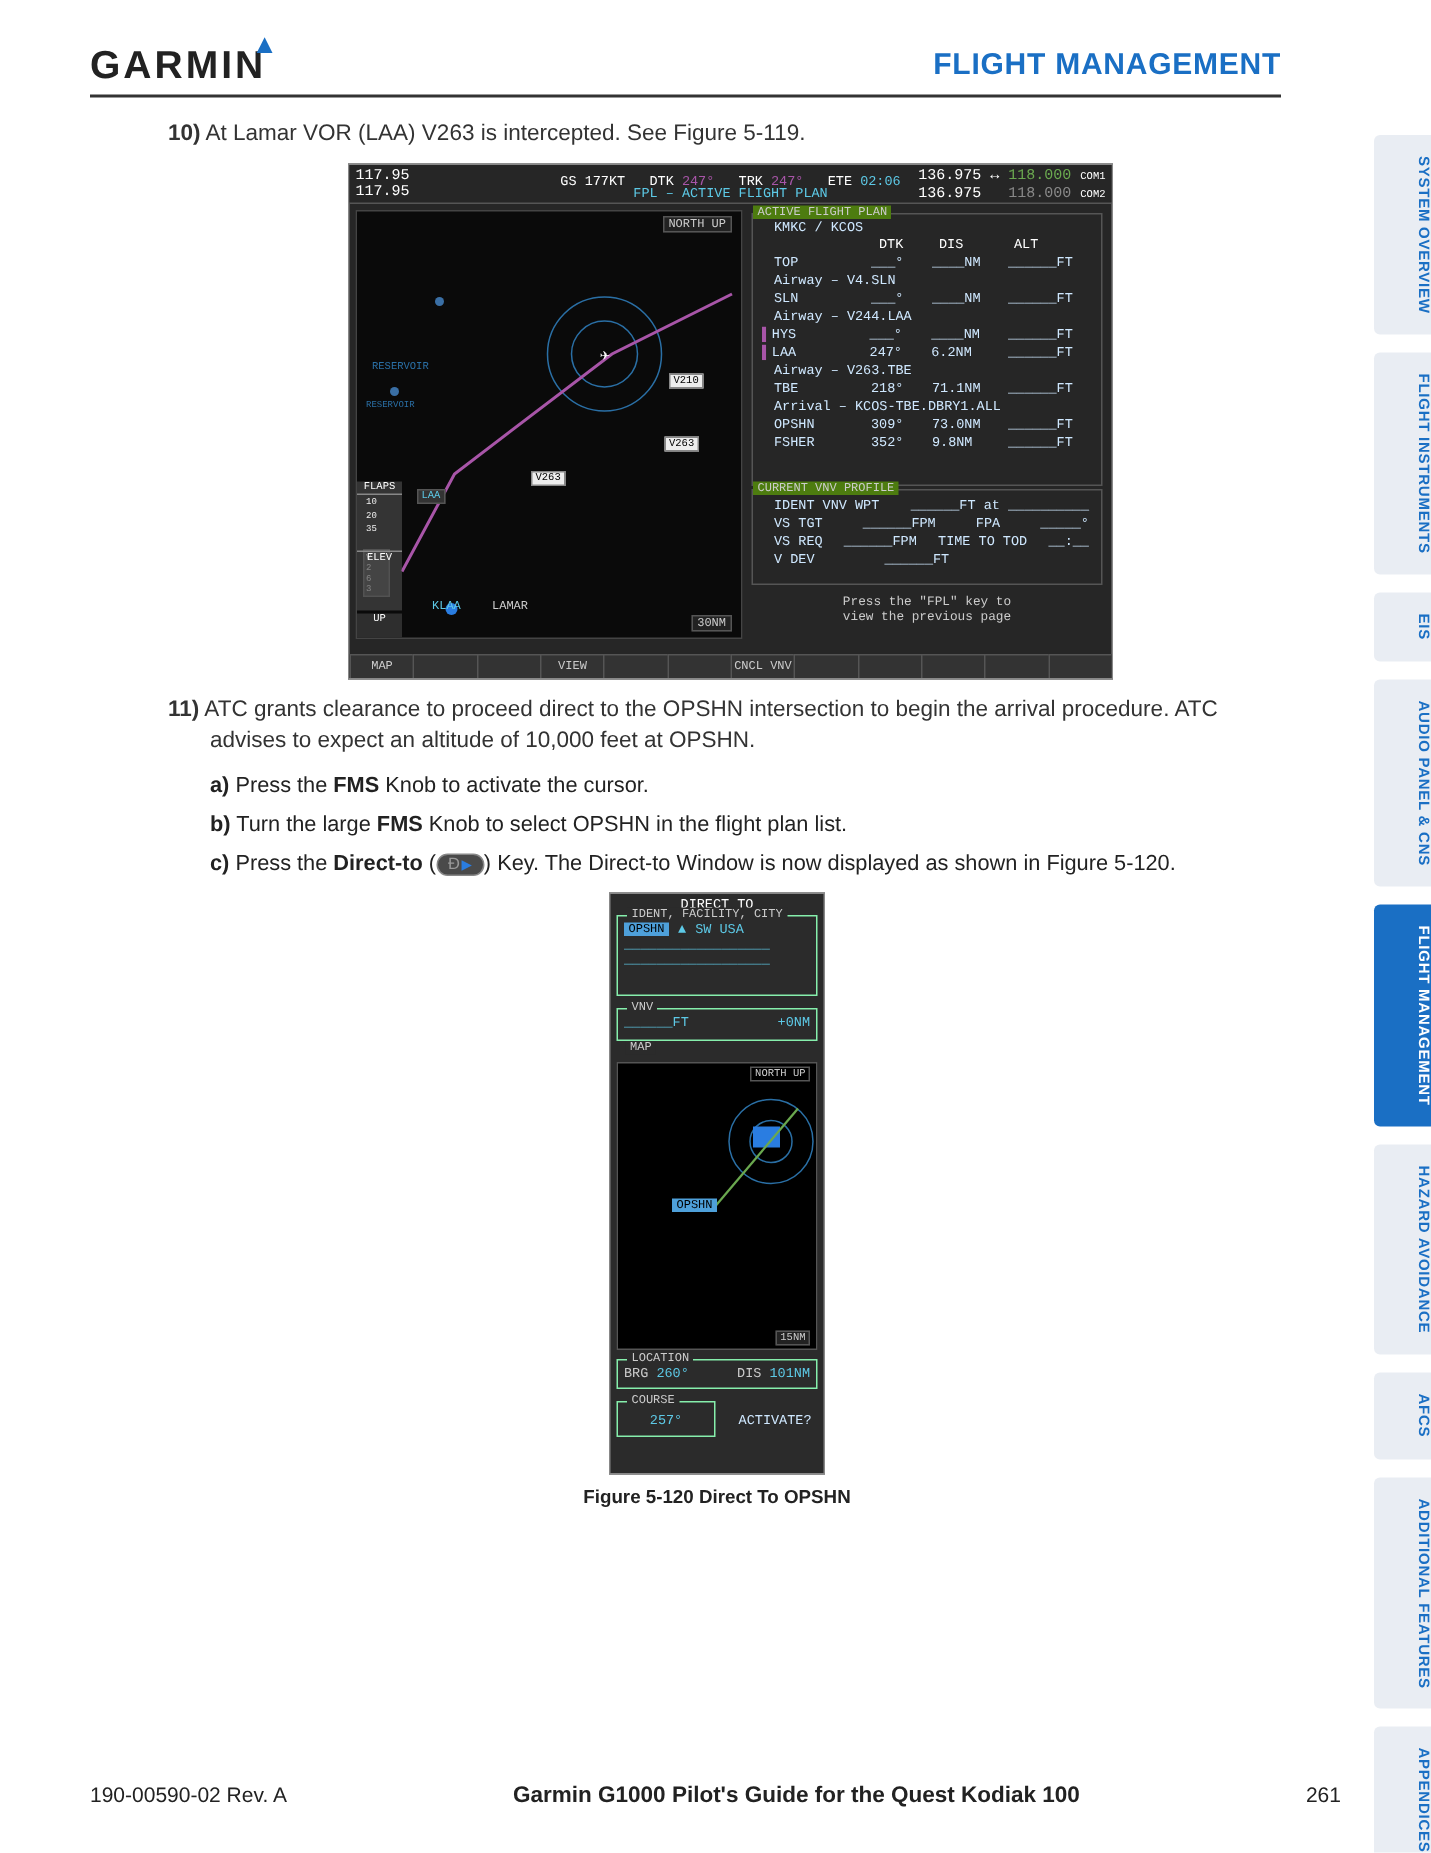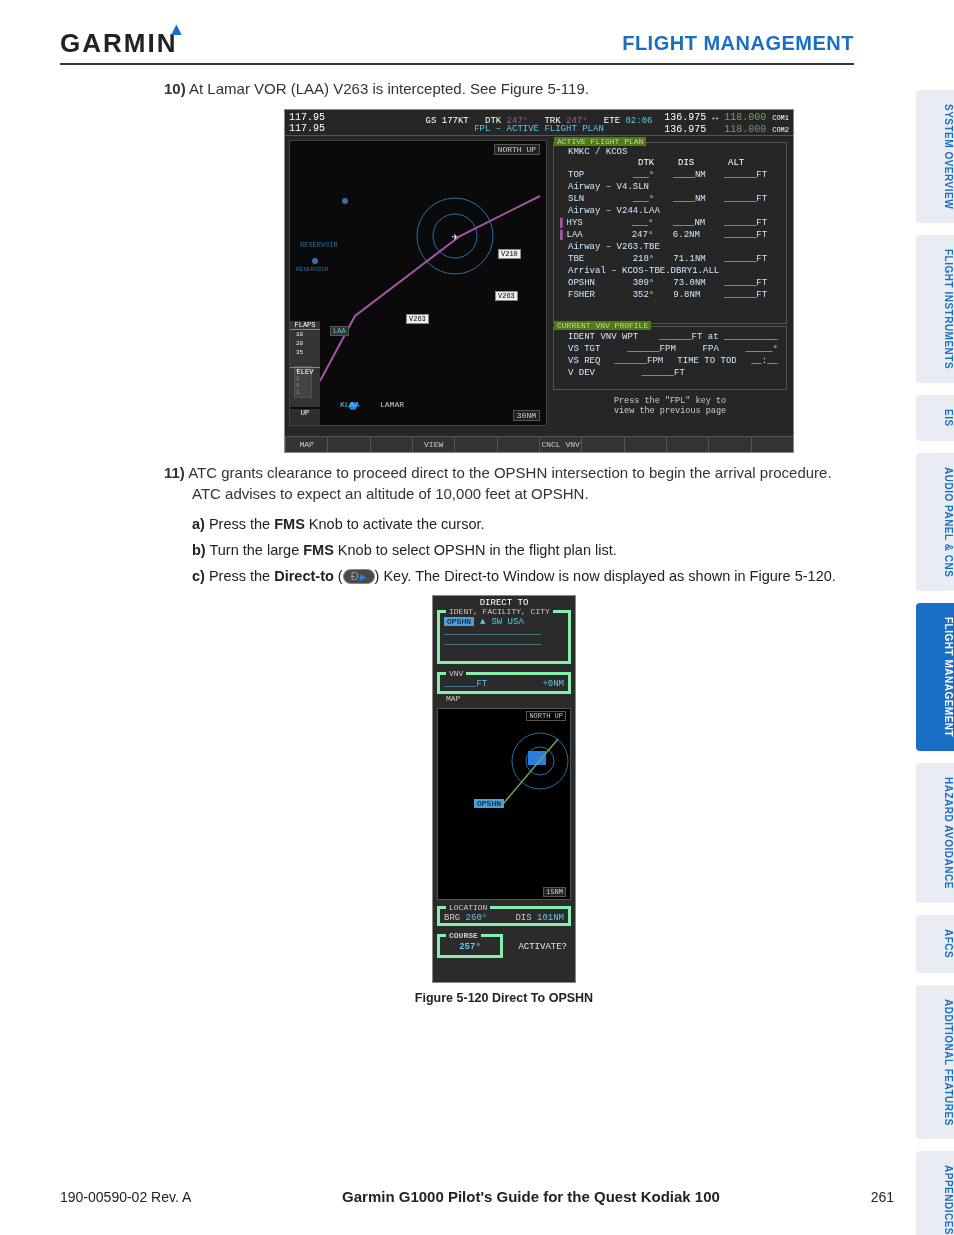--- a/index.html
+++ b/index.html
@@ -20,21 +20,21 @@
   .tab {
     width: 38px; padding: 14px 0;
     writing-mode: vertical-rl;
     text-align: center;
     font-size: 10px; font-weight: 700;
     color: #1a6fc4; background: #e9edf3;
     border-radius: 4px 0 0 4px;
     letter-spacing: 0.5px;
   }
   .tab.active { background: #1a6fc4; color: #fff; }
-  .content { margin-left: 104px; margin-right: 70px; }
+  .content { margin-left: 52px; margin-right: 70px; }
   .step { font-size: 15px; margin-bottom: 10px; line-height: 1.35; color: #333;}
   .step-num { font-weight: 700; }
   .fig1 { width: 510px; height: 344px; background: #262626; border: 1px solid #888; position: relative; margin: 6px auto 10px 120px; font-family: "Courier New", monospace;}
   .fig-caption { font-weight: 700; font-size: 12.5px; text-align: center; margin: 8px 0 18px 0; }
   .sub { font-size: 14.5px; margin-left: 28px; margin-bottom: 6px; line-height: 1.4;}
   .bold { font-weight: 700; }
   .dto-key {
     display: inline-block; background: #4a4a4a; color: #999;
     border-radius: 9px; padding: 1px 7px 1px 7px; font-size: 11px;
     border: 1px solid #888; vertical-align: 1px; line-height: 1;
@@ -71,21 +71,21 @@
   .f1-clabel { position:absolute; background:rgba(200,200,200,0.85); color:#000; font-size:7px; padding:0 2px;}
   .f1-blabel { position:absolute; background:#333; color:#5dc9e6; font-size:7px; padding:0 2px; border:1px solid #555;}
   .f1-tape { position:absolute; left:0; bottom:0; width:30px; height:86px; background:rgba(80,80,80,0.6);}
   .f1-elev { position:absolute; left:0; bottom:0; width:30px; height:16px; background:rgba(50,50,50,0.9); color:#fff; font-size:7px; text-align:center;}
   .f1-groupbox { border:1px solid #555; margin:2px; position:relative; padding:4px 4px 2px 4px;}
   .f1-group-t { position:absolute; top:-6px; left:0; background:#4d7c0f; padding:0 3px; font-size:8px; color:#ccc;}
   .f1-hint { text-align:center; color:#ccc; font-size:8.5px; margin-top:6px;}
   
   .fig2 { width: 144px; height: 388px; background:#2b2b2b; border:1px solid #888; margin:8px auto 6px auto; position:relative; font-family:"Courier New",monospace; color:#ccc; font-size:9px;}
   .f2-title { position:absolute; top:2px; left:0; right:0; text-align:center; color:#fff; font-size:9px;}
-  .f2-box { position:absolute; left:4px; right:4px; border:3px solid #86efac; padding:4px 4px 2px 4px;}
+  .f2-box { position:absolute; left:4px; right:4px; border:1px solid #86efac; padding:4px 4px 2px 4px;}
   .f2-box .t { position:absolute; top:-6px; left:6px; background:#2b2b2b; padding:0 3px; font-size:8px; color:#ccc;}
   .f2-map { position:absolute; left:4px; right:4px; background:#000; border:1px solid #555;}
   .opshn-chip { position:absolute; background:#4ea0da; color:#000; padding:0 3px; font-size:8px;}
   .dashed-row { color:#5dc9e6; letter-spacing:0px;}
   .f2-north { position:absolute; right:4px; top:2px; border:1px solid #555; padding:0 2px; font-size:7px;}
   .f2-scale { position:absolute; right:4px; bottom:2px; border:1px solid #555; padding:0 2px; font-size:7px; background:#222;}
 </style>
 </head>
 <body>
 
@@ -337,21 +337,21 @@
         <div class="opshn-chip" style="left:36px; top:90px;">OPSHN</div>
         <div class="f2-scale">15NM</div>
       </div>
       <div class="f2-box" style="top:310px; height:20px;">
         <div class="t">LOCATION</div>
         <div style="display:flex; justify-content:space-between;">
           <span><span>BRG</span> <span style="color:#5dc9e6;">260°</span></span>
           <span><span>DIS</span> <span style="color:#5dc9e6;">101NM</span></span>
         </div>
       </div>
-      <div class="f2-box" style="top:338px; height:24px; display:flex; align-items:center; justify-content:space-between; width:66px; right:auto;font-weight:bold;">
+      <div class="f2-box" style="top:338px; height:24px; display:flex; align-items:center; justify-content:space-between; width:66px; right:auto;">
         <div class="t">COURSE</div>
         <span style="color:#5dc9e6; width:100%; text-align:center;">257°</span>
       </div>
       <div style="position:absolute; right:8px; top:346px; color:#cfe8ff;">ACTIVATE?</div>
     </div>
     <div class="fig-caption">Figure 5-120  Direct To OPSHN</div>
   </div>
 
   <div class="footer">
     <span>190-00590-02  Rev. A</span>

